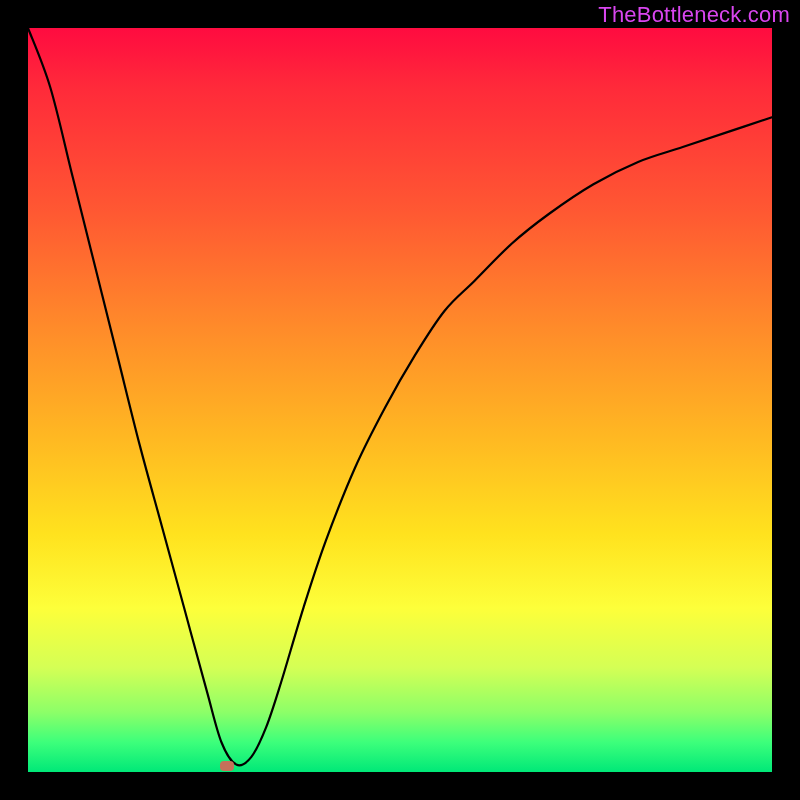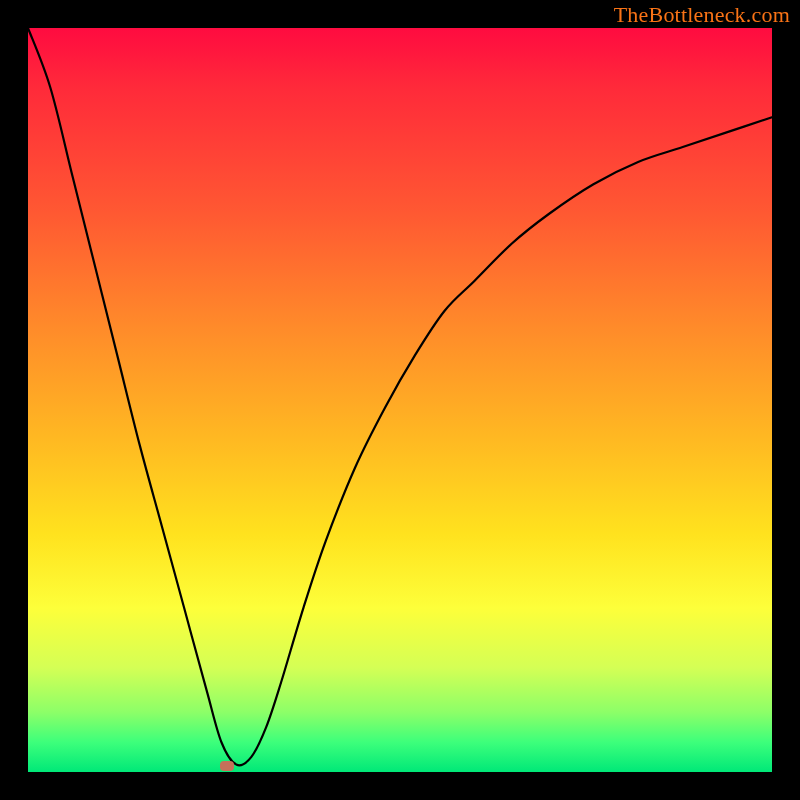--- a/index.html
+++ b/index.html
@@ -37,26 +37,25 @@
       #d4ff55 86%,
       #8cff68 92%,
       #3dff7b 96%,
       #00e878 100%
     );
   }
   .watermark {
     position: absolute;
     top: 2px;
     right: 10px;
-    color: #f97316;
+    color: #d946ef;
     font-size: 22px;
     font-weight: 500;
     letter-spacing: 0.2px;
     user-select: none;
-    font-family: Liberation Serif, serif;
   }
   svg.curve {
     position: absolute;
     top: 0;
     left: 0;
     width: 744px;
     height: 744px;
     overflow: visible;
   }
   .marker {

